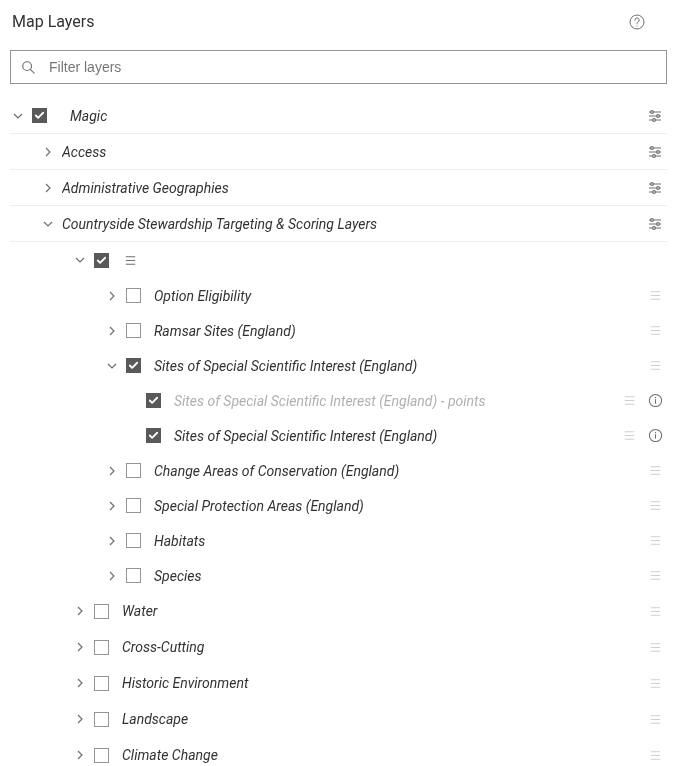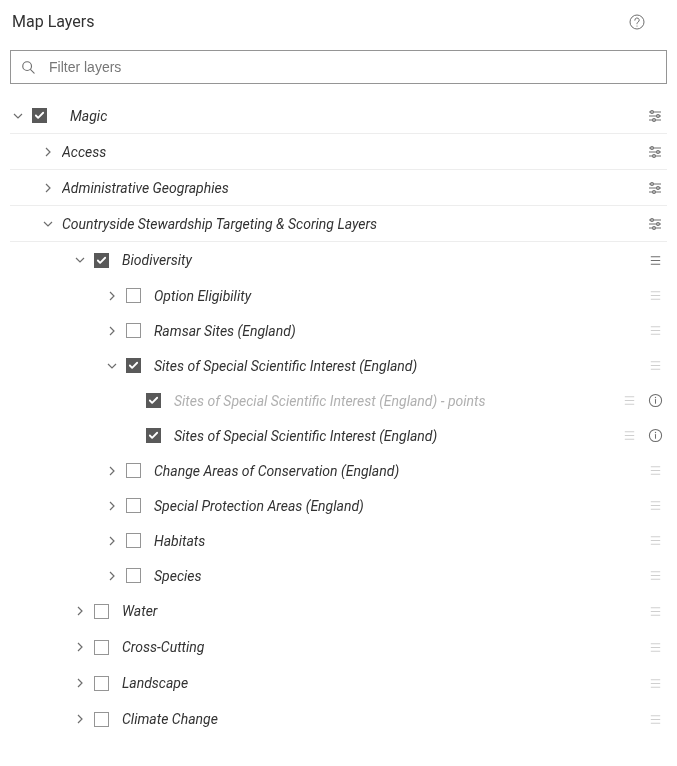--- a/index.html
+++ b/index.html
@@ -242,21 +242,20 @@
       <span class="chevron">
           <svg width="12" height="12" viewBox="0 0 12 12" fill="none" stroke="currentColor" stroke-width="1.2">
             <path d="M2 4l4 4 4-4"></path>
           </svg>
         </span>
       <span class="checkbox checked">
           <svg width="11" height="11" viewBox="0 0 12 12" fill="none" stroke="currentColor" stroke-width="2">
             <path d="M2 6l2.5 2.5L10 3" stroke-linecap="round" stroke-linejoin="round"></path>
           </svg>
         </span>
-      <span class="label">Biodiversity</span>
       <span class="actions">
           <span class="act">
             <svg width="15" height="15" viewBox="0 0 16 16" fill="none" stroke="currentColor" stroke-width="1.2">
               <path d="M3 4h10M3 8h10M3 12h10"></path>
             </svg>
           </span>
         </span>
     </div>
 
     <div class="row no-border leaf">
@@ -466,47 +465,64 @@
       <span class="label">Cross-Cutting</span>
       <span class="actions">
           <span class="act muted">
             <svg width="15" height="15" viewBox="0 0 16 16" fill="none" stroke="currentColor" stroke-width="1.2">
               <path d="M3 4h10M3 8h10M3 12h10"></path>
             </svg>
           </span>
         </span>
     </div>
 
-
     <div class="row no-border">
       <span style="width:62px" class="indent"></span>
       <span class="chevron">
           <svg width="12" height="12" viewBox="0 0 12 12" fill="none" stroke="currentColor" stroke-width="1.2">
             <path d="M4 2l4 4-4 4"></path>
           </svg>
         </span>
       <span class="checkbox"></span>
-      <span class="label">Landscape</span>
+      <span class="label">Historic Environment</span>
       <span class="actions">
           <span class="act muted">
             <svg width="15" height="15" viewBox="0 0 16 16" fill="none" stroke="currentColor" stroke-width="1.2">
               <path d="M3 4h10M3 8h10M3 12h10"></path>
             </svg>
           </span>
         </span>
     </div>
 
     <div class="row no-border">
       <span style="width:62px" class="indent"></span>
       <span class="chevron">
           <svg width="12" height="12" viewBox="0 0 12 12" fill="none" stroke="currentColor" stroke-width="1.2">
             <path d="M4 2l4 4-4 4"></path>
           </svg>
         </span>
       <span class="checkbox"></span>
+      <span class="label">Landscape</span>
+      <span class="actions">
+          <span class="act muted">
+            <svg width="15" height="15" viewBox="0 0 16 16" fill="none" stroke="currentColor" stroke-width="1.2">
+              <path d="M3 4h10M3 8h10M3 12h10"></path>
+            </svg>
+          </span>
+        </span>
+    </div>
+
+    <div class="row no-border">
+      <span style="width:62px" class="indent"></span>
+      <span class="chevron">
+          <svg width="12" height="12" viewBox="0 0 12 12" fill="none" stroke="currentColor" stroke-width="1.2">
+            <path d="M4 2l4 4-4 4"></path>
+          </svg>
+        </span>
+      <span class="checkbox"></span>
       <span class="label">Climate Change</span>
       <span class="actions">
           <span class="act muted">
             <svg width="15" height="15" viewBox="0 0 16 16" fill="none" stroke="currentColor" stroke-width="1.2">
               <path d="M3 4h10M3 8h10M3 12h10"></path>
             </svg>
           </span>
         </span>
     </div>
 

